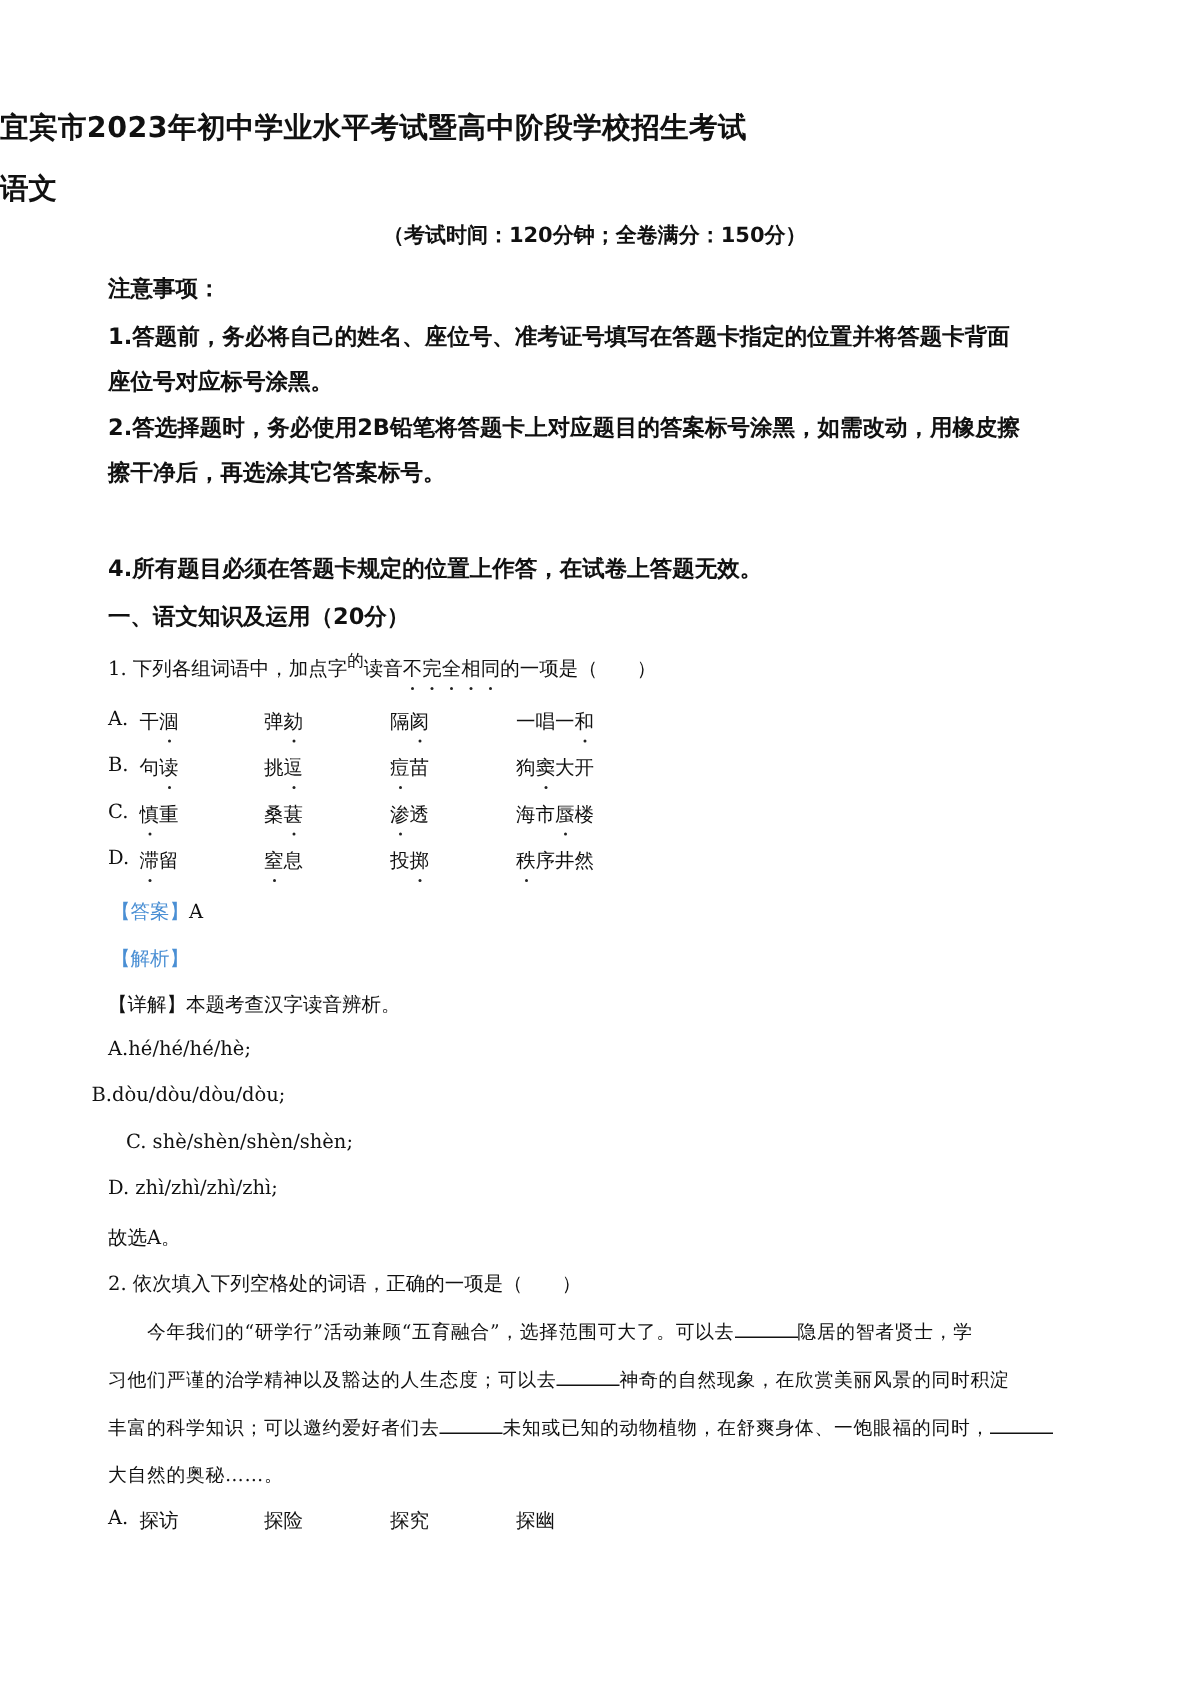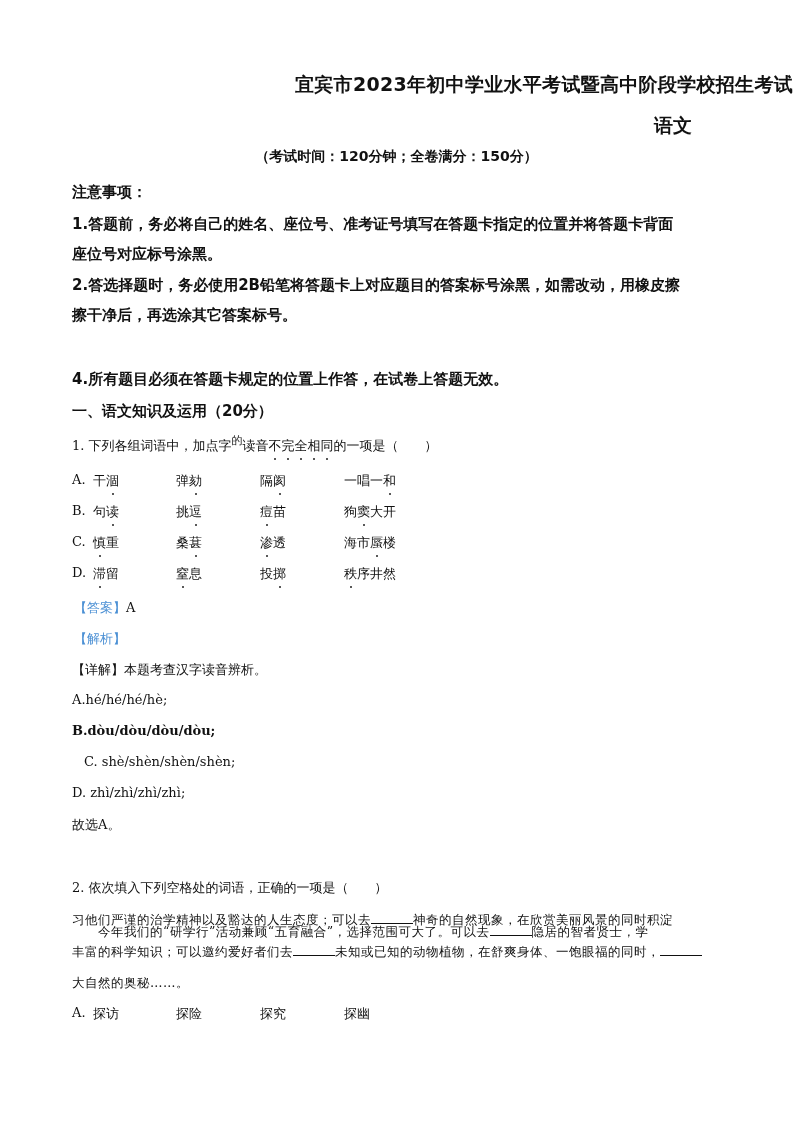--- a/index.html
+++ b/index.html
@@ -1,22 +1,22 @@
 <!DOCTYPE html>
 <html><head>
 <meta charset="utf-8">
 <style>
   html, body { margin: 0; padding: 0; background: #ffffff; }
   body { width: 793px; height: 1122px; position: relative; overflow: hidden;
          font-family: "DejaVu Serif", "Liberation Serif", serif; color: #111; }
   .page { position: absolute; left: 0; top: 0; width: 793px; height: 1122px; }
   .abs { position: absolute; white-space: nowrap; }
-  .title { left: 0; width: 793px; text-align: right; top: 72px; font-size: 19px; font-weight: bold;
+  .title { left: 0; width: 793px; text-align: left; top: 72px; font-size: 19px; font-weight: bold;
            font-family: "DejaVu Sans", "Liberation Sans", sans-serif; letter-spacing: 0.3px; }
-  .subject { left: 0; width: 692px; text-align: right; top: 113px; font-size: 19px; font-weight: bold;
+  .subject { left: 0; width: 692px; text-align: left; top: 113px; font-size: 19px; font-weight: bold;
              font-family: "DejaVu Sans", "Liberation Sans", sans-serif; }
   .meta { left: 0; width: 793px; text-align: center; top: 148px; font-size: 14px; font-weight: bold;
           font-family: "DejaVu Sans", "Liberation Sans", sans-serif; }
   .bold-sans { font-weight: bold; font-family: "DejaVu Sans", "Liberation Sans", sans-serif; font-size: 15px; }
   .n { left: 72px; }
   .body { font-size: 13px; }
   .opt { font-size: 13px; }
   .dot { position: relative; display: inline-block; }
   .dot::after { content: ""; position: absolute; left: 50%; bottom: -5px; width: 2px; height: 2px;
                 margin-left: -1px; background: #222; border-radius: 50%; }
@@ -77,27 +77,27 @@
   </div>
 
   <div class="abs body" style="top:599px; left:74px;">
     <span class="blue">【答案】</span><span>A</span>
   </div>
   <div class="abs body blue" style="top:630px; left:74px;">【解析】</div>
   <div class="abs body" style="top:661px; left:72px;">
     <span>【详解】</span><span>本题考查汉字读音辨析。</span>
   </div>
   <div class="abs body" style="top:692px; left:72px;">A.hé/hé/hé/hè;</div>
-  <div class="abs body" style="top:723px; left:72px;font-weight:bold;">B.dòu/dòu/dòu/dòu;</div>
+  <div class="abs body" style="top:723px; left:61px;">B.dòu/dòu/dòu/dòu;</div>
   <div class="abs body" style="top:754px; left:72px;margin-left:12px;">C. shè/shèn/shèn/shèn;</div>
   <div class="abs body" style="top:785px; left:72px;">D. zhì/zhì/zhì/zhì;</div>
   <div class="abs body" style="top:816px; left:72px;">故选A。</div>
 
-  <div class="abs body" style="top:847px; left:72px;margin-top:32px;">2. 依次填入下列空格处的词语，正确的一项是（　　）</div>
-  <div class="abs passage" style="top:879px; left:72px;margin-top:44px;">
+  <div class="abs body" style="top:847px; left:72px;">2. 依次填入下列空格处的词语，正确的一项是（　　）</div>
+  <div class="abs passage" style="top:879px; left:72px;">
     <span>　　今年我们的“研学行”活动兼顾“五育融合”，选择范围可大了。可以去</span><span class="blank"></span><span>隐居的智者贤士，学</span>
   </div>
   <div class="abs passage" style="top:911px; left:72px;">
     <span>习他们严谨的治学精神以及豁达的人生态度；可以去</span><span class="blank"></span><span>神奇的自然现象，在欣赏美丽风景的同时积淀</span>
   </div>
   <div class="abs passage" style="top:943px; left:72px;">
     <span>丰富的科学知识；可以邀约爱好者们去</span><span class="blank"></span><span>未知或已知的动物植物，在舒爽身体、一饱眼福的同时，</span><span class="blank"></span>
   </div>
   <div class="abs passage" style="top:975px; left:72px;">大自然的奥秘……。</div>
 

